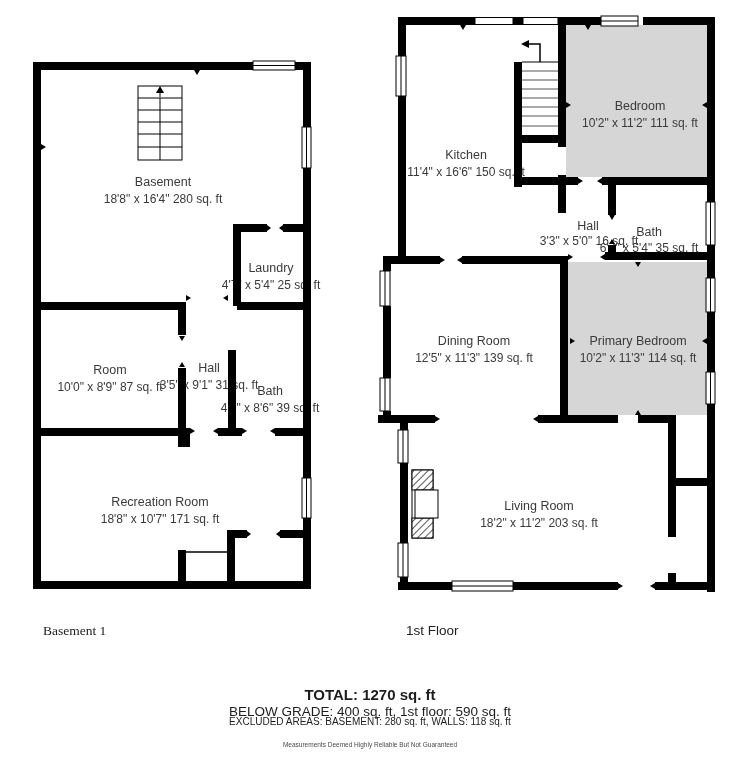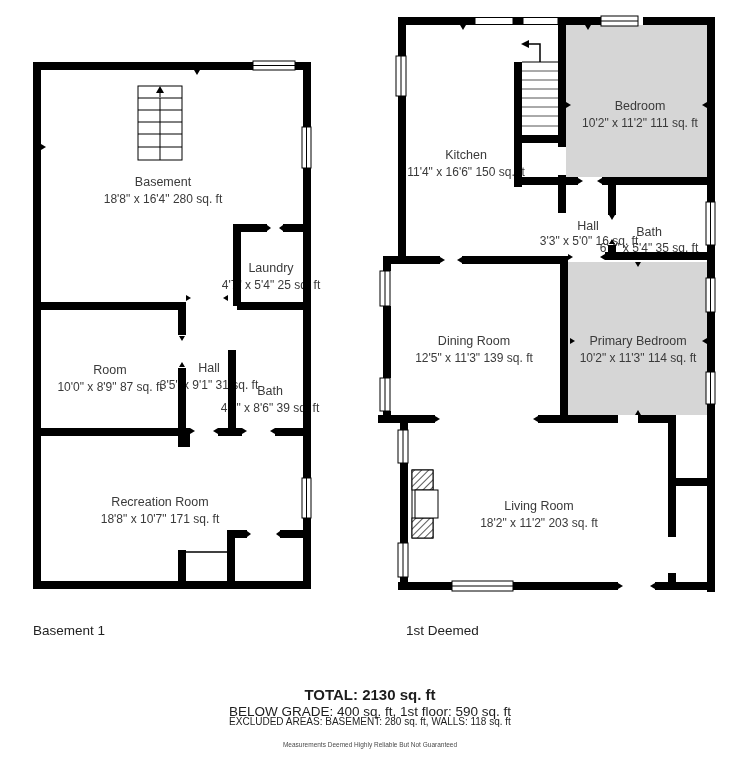--- a/index.html
+++ b/index.html
@@ -3,21 +3,21 @@
 <meta charset="utf-8">
 <style>
   html,body{margin:0;padding:0;background:#ffffff;}
   .page{position:relative;width:740px;height:768px;background:#ffffff;overflow:hidden;
         font-family:"Liberation Sans", sans-serif;}
   svg{position:absolute;left:0;top:0;}
   svg text{font-family:"Liberation Sans", sans-serif;fill:#3a3a3a;}
   .room-name{font-size:12.5px;}
   .room-dims{font-size:12px;}
   .plan-label{position:absolute;font-size:13.5px;color:#222;}
-  .plan-label.basement{left:33px;top:623px;}
+  .plan-label.basement{left:43px;top:623px;font-family:Liberation Serif, serif;}
   .plan-label.first{left:406px;top:623px;}
   .summary{position:absolute;left:0;right:0;text-align:center;color:#1d1d1d;}
   .summary-total{top:686px;font-size:15px;font-weight:bold;}
   .summary-line2{top:704px;font-size:13.5px;}
   .summary-line3{top:716px;font-size:10px;}
   .summary-disclaimer{top:741px;font-size:6.5px;color:#4a4a4a;}
 </style>
 </head>
 <body>
 
@@ -262,22 +262,22 @@
       <polygon points="435,416 435,422 440,419"></polygon>
       <polygon points="538,416 538,422 533,419"></polygon>
       <polygon points="618,583 618,589 623,586"></polygon>
       <polygon points="655,583 655,589 650,586"></polygon>
       <polygon points="805,255 811,255 808,260"></polygon>
     </g>
   </g>
 </svg>
 
 <div class="plan-label basement">Basement 1</div>
-<div class="plan-label first">1st Deemed</div>
+<div class="plan-label first">1st Floor</div>
 
 <div>
-  <div class="summary summary-total">TOTAL: 2130 sq. ft</div>
+  <div class="summary summary-total">TOTAL: 1270 sq. ft</div>
   <div class="summary summary-line2">BELOW GRADE: 400 sq. ft, 1st floor: 590 sq. ft</div>
   <div class="summary summary-line3">EXCLUDED AREAS: BASEMENT: 280 sq. ft, WALLS: 118 sq. ft</div>
   <div class="summary summary-disclaimer">Measurements Deemed Highly Reliable But Not Guaranteed</div>
 </div>
 
 </div>
 
 </body></html>

